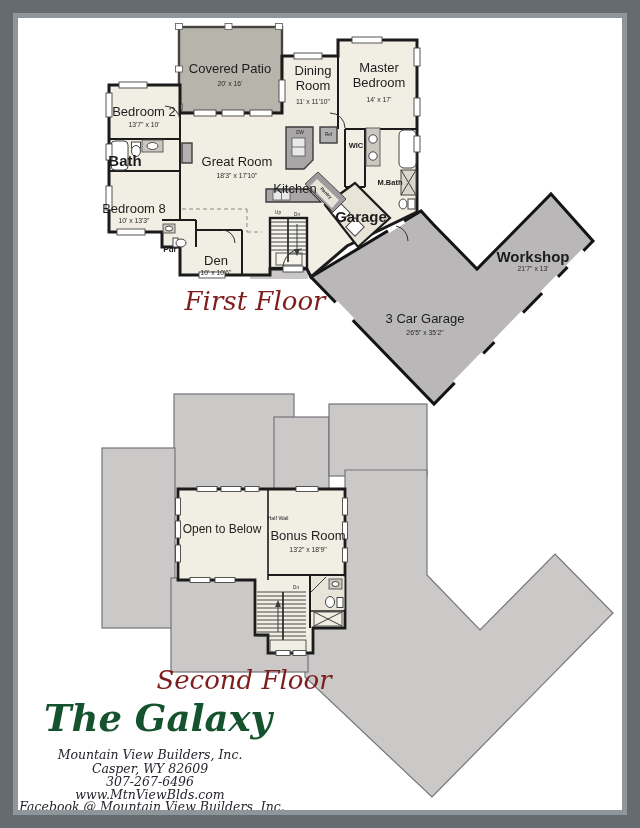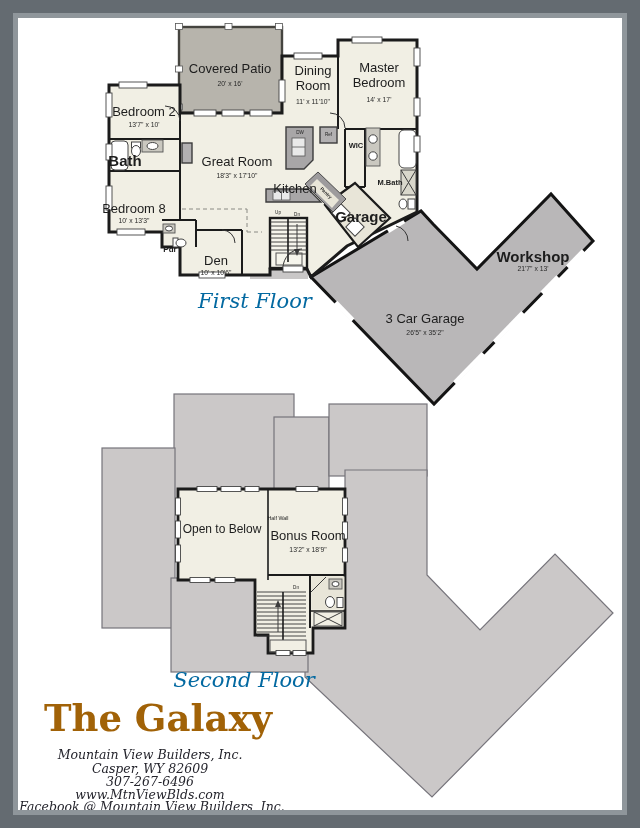--- a/index.html
+++ b/index.html
@@ -43,22 +43,22 @@
        color:#1d1d1d;text-align:center;white-space:pre-line;line-height:1.12;z-index:10}
   .rm{font-weight:normal;font-size:13px}
   .rm-m{font-weight:bold;font-size:15px}
   .rm-s{font-weight:bold;font-size:8px}
   .rm-xs{font-weight:bold;font-size:7.5px}
   .otb{font-size:12px}
   .hw{font-size:5.3px}
   .dm{font-size:6.8px;color:#2a2a2a}
   .tiny{font-size:4.6px;color:#222;white-space:nowrap}
   .rot45{transform:translate(-50%,-50%) rotate(45deg)}
-  .scriptlbl{font-family:"DejaVu Serif",serif;font-style:italic;color:#0369a1;font-size:21px;white-space:nowrap;z-index:10}
-  .brand{position:absolute;font-family:"DejaVu Serif",serif;font-weight:600;color:#a16207;
+  .scriptlbl{font-family:"DejaVu Serif",serif;font-style:italic;color:#7f1d1d;font-size:26px;white-space:nowrap;z-index:10}
+  .brand{position:absolute;font-family:"DejaVu Serif",serif;font-style:italic;font-weight:600;color:#14532d;
          font-size:37px;white-space:nowrap;z-index:10}
   .addr{font-family:"DejaVu Serif",serif;font-style:italic;color:#24242c;font-size:12.5px;white-space:nowrap}
 </style>
 </head>
 <body>
 
 <div class="sheet">
 
 <svg class="plan" width="640" height="828" viewBox="0 0 640 828">
 

